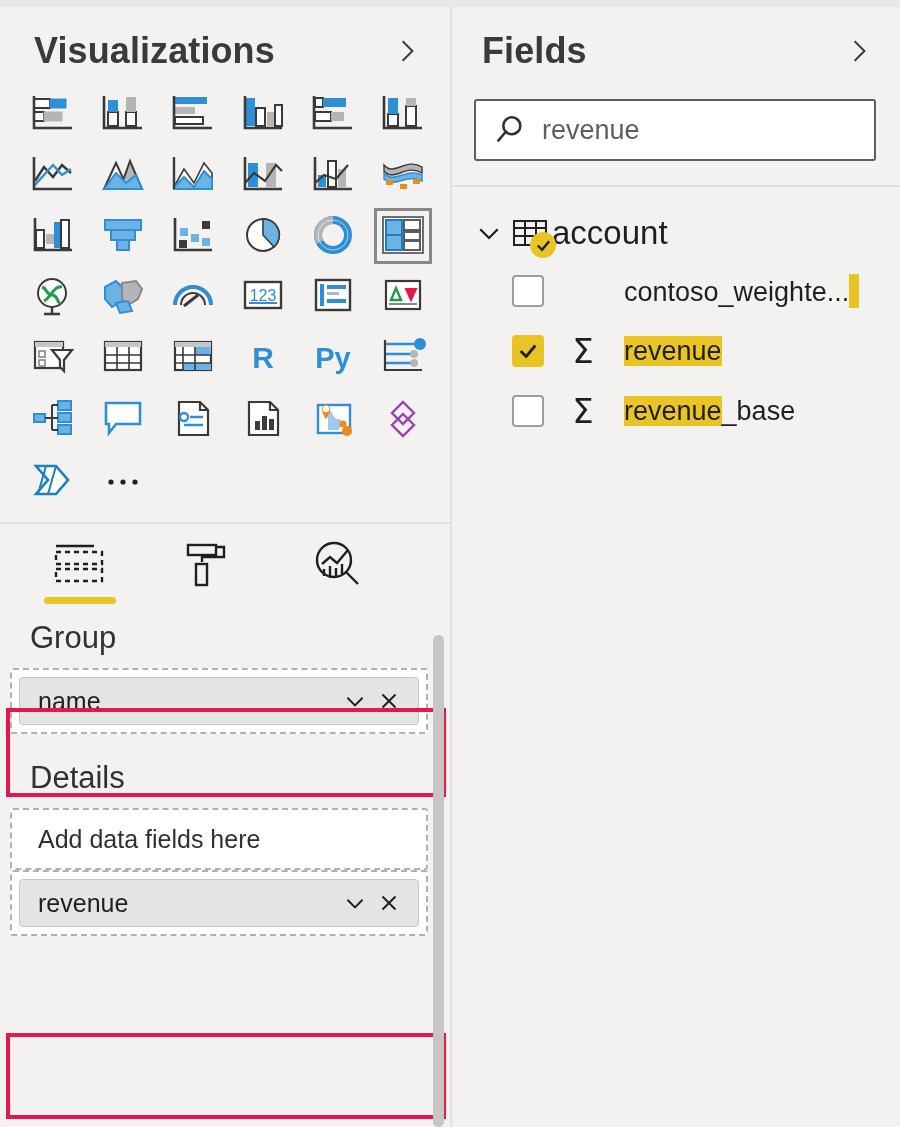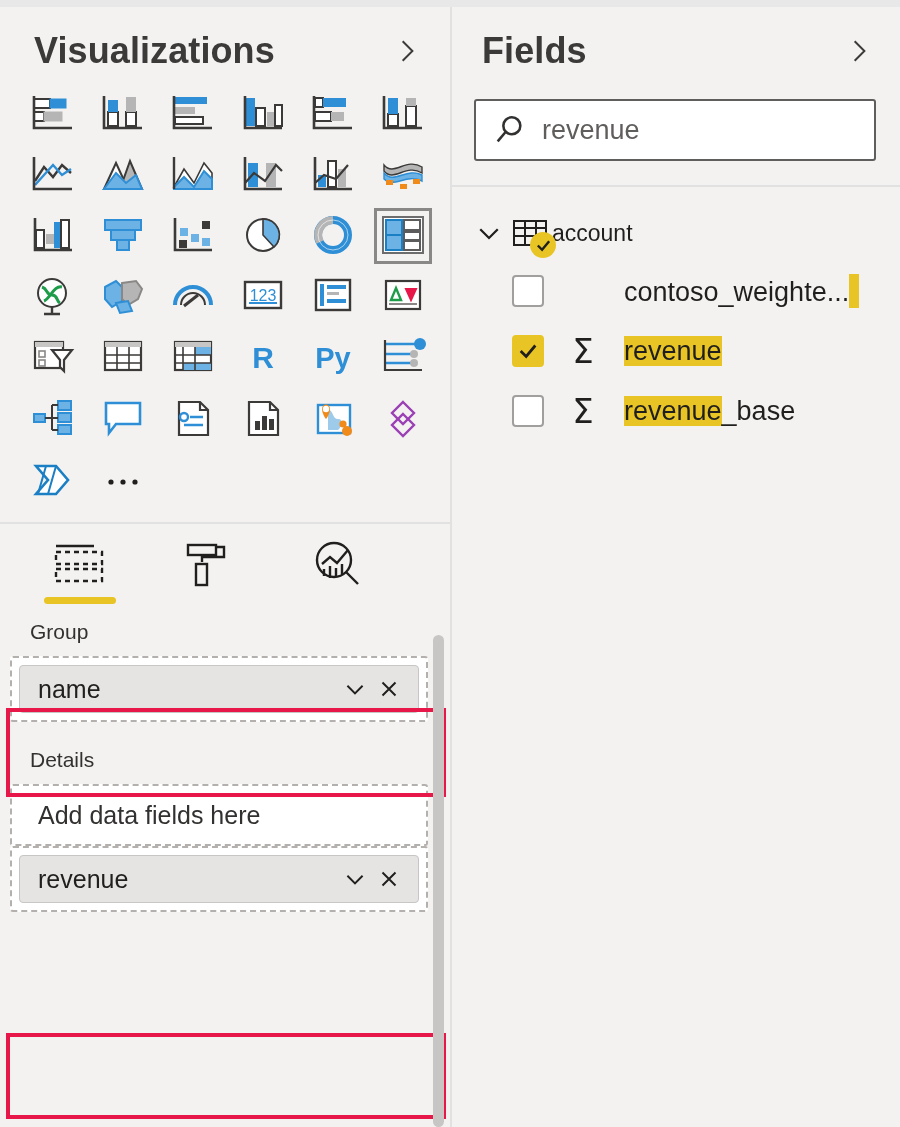--- a/index.html
+++ b/index.html
@@ -75,21 +75,21 @@
   .prop-tab{position:relative;width:78px;height:70px;display:flex;flex-direction:column;align-items:center;}
   .prop-tab svg{width:62px;height:54px;}
   .tab-underline{
     position:absolute;bottom:4px;left:4px;
     width:72px;height:7px;border-radius:4px;background:#e8c524;
   }
 
   
   .wells{padding:0 0 0 0;position:relative;}
   .well-label{
-    font-size:21px;color:#323130;
+    font-size:31px;color:#323130;
     padding:4px 0 12px 30px;
   }
   .drop-zone{
     margin:0 22px 0 10px;
     border:2px dashed #b3b0ad;
     background:#ffffff;
     border-radius:3px;
     padding:7px;
     box-sizing:border-box;
   }
@@ -158,21 +158,21 @@
   .tw-chevron{width:30px;height:30px;color:#201f1e;flex:none;margin-right:6px;}
   .table-icon-wrap{position:relative;width:40px;height:40px;flex:none;}
   .table-icon-wrap svg{width:40px;height:40px;}
   .badge-check{
     position:absolute;right:-6px;bottom:-5px;
     width:26px;height:26px;border-radius:50%;
     background:#e8c524;
     display:flex;align-items:center;justify-content:center;
   }
   .badge-check svg{width:17px;height:17px;color:#201f1e;}
-  .tree-table-name{font-size:23px;color:#201f1e;margin-left:2px;}
+  .tree-table-name{font-size:33px;color:#201f1e;margin-left:2px;}
 
   .field-row{
     display:flex;align-items:center;
     height:60px;
     padding-left:60px;
     box-sizing:border-box;
   }
   .cbox{
     width:32px;height:32px;border-radius:4px;
     border:2px solid #a19f9d;background:#ffffff;

